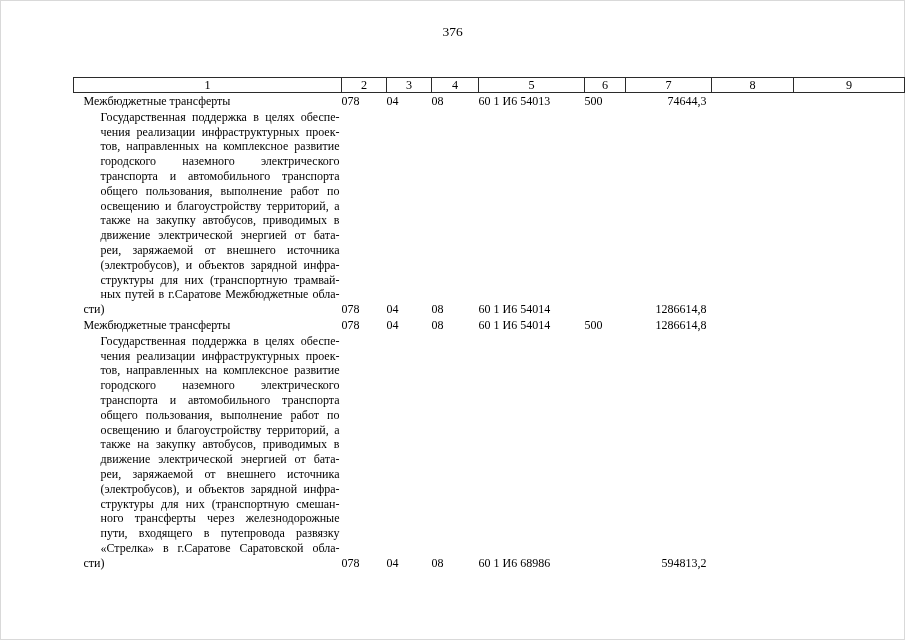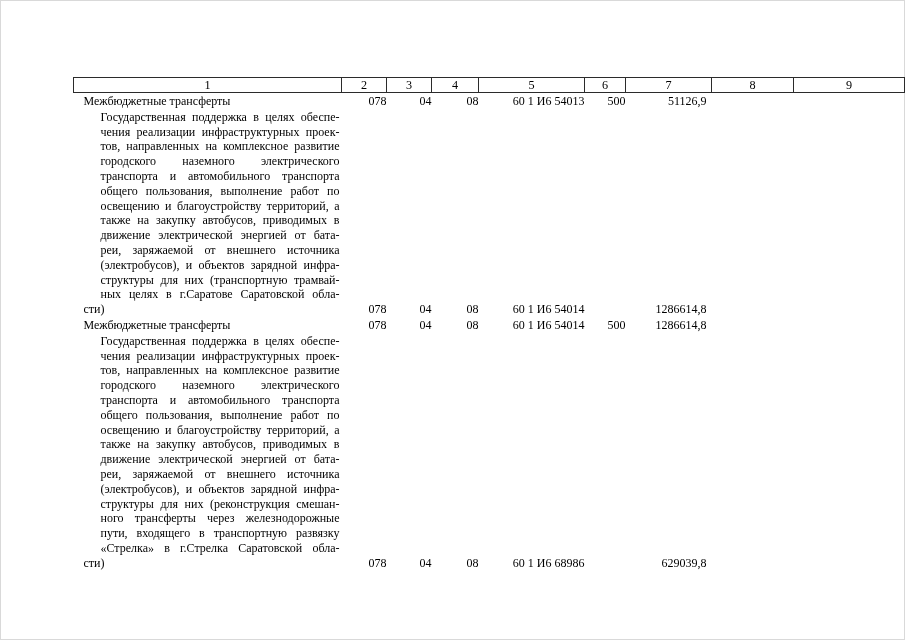--- a/index.html
+++ b/index.html
@@ -39,29 +39,30 @@
     padding: 0;
     line-height: 13px;
     font-size: 12.2px;
   }
   tbody td { padding: 0; vertical-align: bottom; }
   tbody td.c-desc {
     vertical-align: top;
     text-align: left;
     padding: 1px 2px 0 10px;
   }
-  tbody td.c-mid { text-align: right; margin-top: 36px; }
+  tbody td.c-mid { text-align: left; margin-top: 36px; }
   tbody td.c-amount { text-align: right; padding-right: 5px; }
   .c-desc .just { text-align: justify; text-align-last: justify; margin-left: 17px; }
 </style>
 </head>
 <body>
 
 <div class="page">
 
+  <div class="page-number">376</div>
 
   <table class="budget">
     <colgroup>
       <col style="width:268px">
         <col style="width:45px">
         <col style="width:45px">
       <col style="width:47px">
         <col style="width:106px">
         <col style="width:41px">
       <col style="width:86px">
@@ -84,39 +85,39 @@
     <tbody>
       <tr>
         <td class="c-desc">
             <div>Межбюджетные трансферты</div>
           </td>
         <td class="c-mid">078</td>
         <td class="c-mid">04</td>
         <td class="c-mid">08</td>
         <td class="c-mid">60 1 И6 54013</td>
         <td class="c-mid">500</td>
-        <td class="c-amount">51126,9</td>
+        <td class="c-amount">74644,3</td>
         <td class="c-mid"></td>
         <td class="c-mid"></td>
       </tr>
       <tr>
         <td class="c-desc">
             <div class="just">Государственная поддержка в целях обеспе-</div>
             <div class="just">чения реализации инфраструктурных проек-</div>
             <div class="just">тов, направленных на комплексное развитие</div>
             <div class="just">городского наземного электрического</div>
             <div class="just">транспорта и автомобильного транспорта</div>
             <div class="just">общего пользования, выполнение работ по</div>
             <div class="just">освещению и благоустройству территорий, а</div>
             <div class="just">также на закупку автобусов, приводимых в</div>
             <div class="just">движение электрической энергией от бата-</div>
             <div class="just">реи, заряжаемой от внешнего источника</div>
             <div class="just">(электробусов), и объектов зарядной инфра-</div>
             <div class="just">структуры для них (транспортную трамвай-</div>
-            <div class="just">ных целях в г.Саратове Саратовской обла-</div>
+            <div class="just">ных путей в г.Саратове Межбюджетные обла-</div>
             <div>сти)</div>
           </td>
         <td class="c-mid">078</td>
         <td class="c-mid">04</td>
         <td class="c-mid">08</td>
         <td class="c-mid">60 1 И6 54014</td>
         <td class="c-mid"></td>
         <td class="c-amount">1286614,8</td>
         <td class="c-mid"></td>
         <td class="c-mid"></td>
@@ -140,31 +141,31 @@
             <div class="just">чения реализации инфраструктурных проек-</div>
             <div class="just">тов, направленных на комплексное развитие</div>
             <div class="just">городского наземного электрического</div>
             <div class="just">транспорта и автомобильного транспорта</div>
             <div class="just">общего пользования, выполнение работ по</div>
             <div class="just">освещению и благоустройству территорий, а</div>
             <div class="just">также на закупку автобусов, приводимых в</div>
             <div class="just">движение электрической энергией от бата-</div>
             <div class="just">реи, заряжаемой от внешнего источника</div>
             <div class="just">(электробусов), и объектов зарядной инфра-</div>
-            <div class="just">структуры для них (реконструкция смешан-</div>
+            <div class="just">структуры для них (транспортную смешан-</div>
             <div class="just">ного трансферты через железнодорожные</div>
-            <div class="just">пути, входящего в транспортную развязку</div>
-            <div class="just">«Стрелка» в г.Стрелка Саратовской обла-</div>
+            <div class="just">пути, входящего в путепровода развязку</div>
+            <div class="just">«Стрелка» в г.Саратове Саратовской обла-</div>
             <div>сти)</div>
           </td>
         <td class="c-mid">078</td>
         <td class="c-mid">04</td>
         <td class="c-mid">08</td>
         <td class="c-mid">60 1 И6 68986</td>
         <td class="c-mid"></td>
-        <td class="c-amount">629039,8</td>
+        <td class="c-amount">594813,2</td>
         <td class="c-mid"></td>
         <td class="c-mid"></td>
       </tr>
     </tbody>
   </table>
 
 </div>
 
 </body></html>

